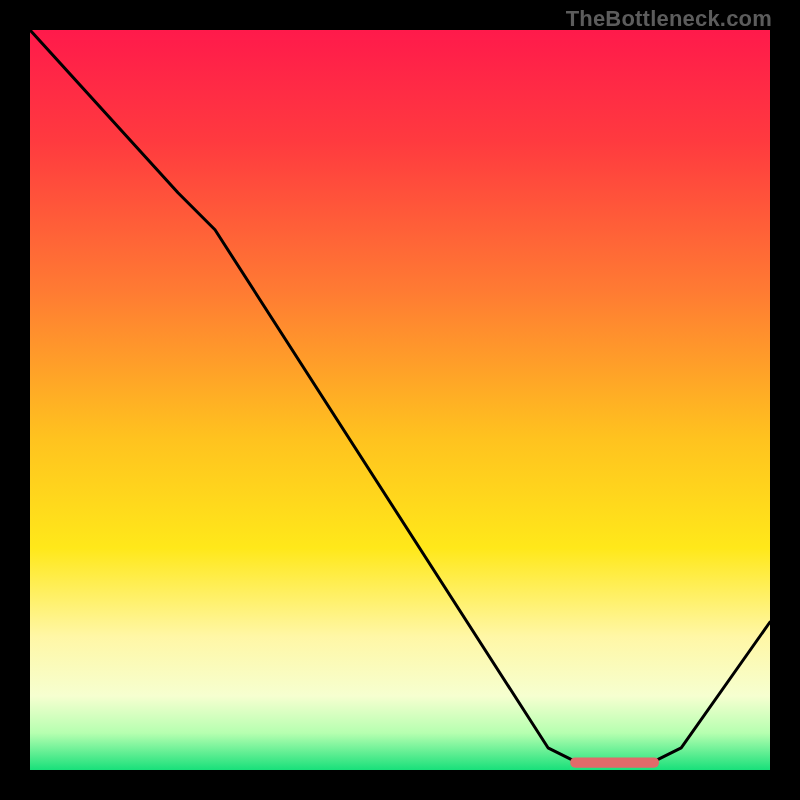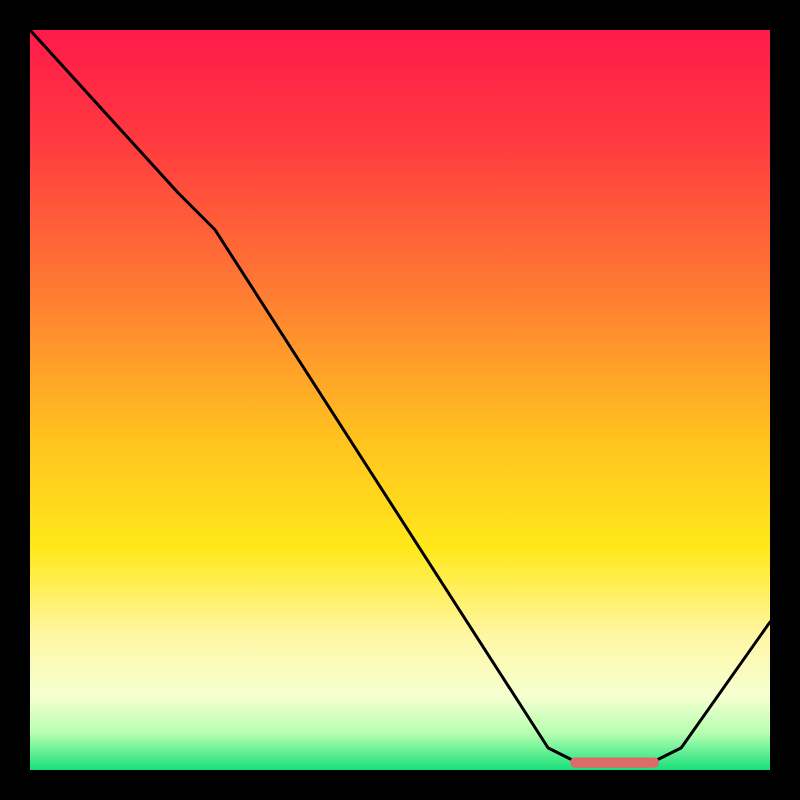--- a/index.html
+++ b/index.html
@@ -33,20 +33,21 @@
     font-size: 22px;
     font-weight: 600;
     letter-spacing: 0.2px;
     user-select: none;
   }
 </style>
 </head>
 <body>
 
 <div class="frame">
+  <div class="watermark">TheBottleneck.com</div>
 
   <div class="plot">
     <svg id="plot-svg" width="740" height="740" viewBox="0 0 740 740" preserveAspectRatio="none">
       <defs>
         <linearGradient id="bgGrad" x1="0" y1="0" x2="0" y2="1">
             <stop offset="0%" stop-color="#ff1a4b"></stop>
             <stop offset="15%" stop-color="#ff3a3f"></stop>
             <stop offset="35%" stop-color="#ff7a33"></stop>
             <stop offset="55%" stop-color="#ffc21f"></stop>
             <stop offset="70%" stop-color="#ffe81a"></stop>

